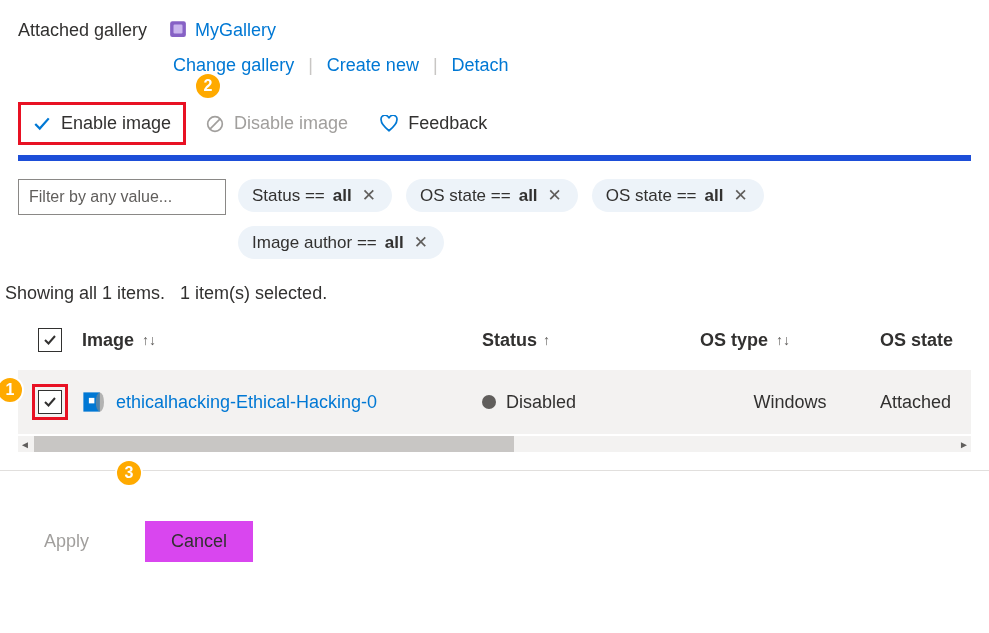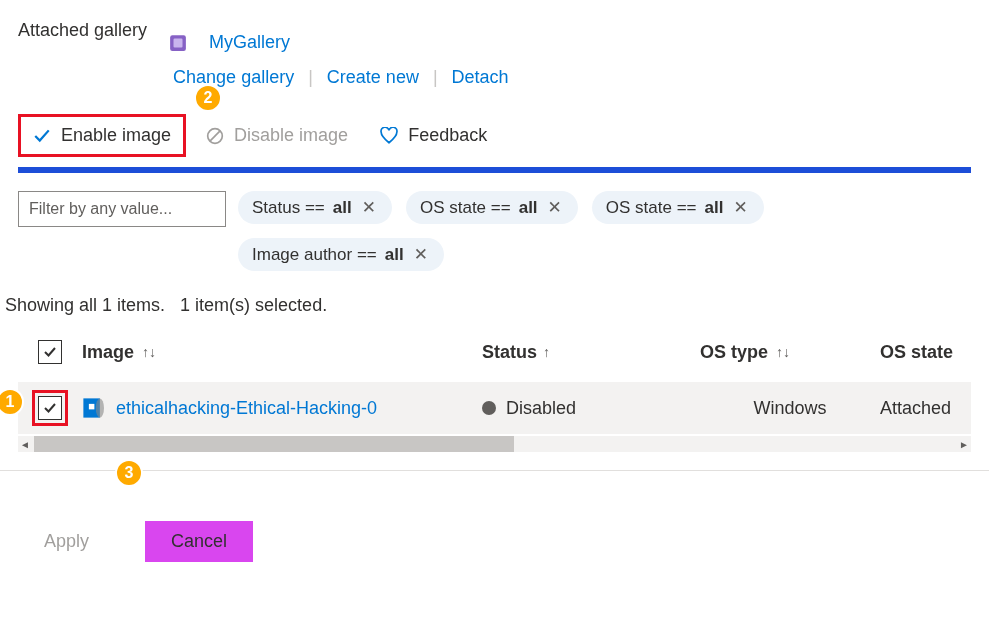--- a/index.html
+++ b/index.html
@@ -10,21 +10,21 @@
     font-size: 16px;
     color: #323130;
     background: #fff;
     width: 989px;
   }
   .container { padding: 0; }
   .row { display: flex; align-items: center; }
   .gallery-row { padding: 20px 18px 10px 18px; align-items: flex-start; }
   .gallery-label { color: #323130; margin-right: 22px; font-size: 18px; }
   .gallery-right { display: flex; flex-direction: column; gap: 14px; }
-  .gallery-name-row { display: flex; align-items: center; gap: 22px; margin-top: 12px; }
+  .gallery-name-row { display: flex; gap: 8px; }
   .gallery-name { color: #0078d4; font-size: 18px; }
   .sub-links { display: flex; align-items: center; gap: 0; font-size: 18px; }
   .sub-links span.link { color: #0078d4; padding: 0 4px; cursor: pointer; }
   .sub-links span.sep { color: #c8c6c4; padding: 0 10px; }
   .toolbar-wrap { position: relative; padding: 4px 18px 0 18px; }
   .toolbar { display: flex; align-items: center; gap: 0; border-bottom: 6px solid #1d4ed8; padding-bottom: 10px; padding-top: 12px;}
   .tbtn { display: flex; align-items: center; gap: 10px; padding: 8px 12px; font-size: 18px; cursor: pointer; }
   .tbtn.disabled { color: #a19f9d; cursor: default; }
   .tbtn-icon { display: inline-flex; width: 18px; height: 18px; }
   .highlight-red { border: 3px solid #e81123; }
@@ -46,21 +46,21 @@
   .th-check { width: 64px; display:flex; justify-content:center; }
   .checkbox {
     width: 24px; height: 24px; border: 1px solid #323130; background:#fff;
     display:flex; align-items:center; justify-content:center; cursor:pointer;
   }
   .th-image { flex: 0 0 400px; display:flex; align-items:center; gap:8px; font-weight:600;}
   .th-status { flex: 0 0 218px; display:flex; align-items:center; gap:6px;}
   .th-ostype { flex: 0 0 180px; display:flex; align-items:center; gap:8px;}
   .th-osstate { flex: 1; display:flex; align-items:center; gap:8px;}
   .sort-icon { color:#605e5c; font-size:14px; }
-  .trow { display:flex; align-items:center; height:52px; background:#f3f2f1; font-size:18px;}
+  .trow { display:flex; align-items:center; height:64px; background:#f3f2f1; font-size:18px;}
   .trow .cell-check { width:64px; display:flex; justify-content:center;}
   .trow .cell-image { flex:0 0 400px; display:flex; align-items:center; gap:12px;}
   .trow .cell-status { flex:0 0 218px; display:flex; align-items:center; gap:10px;}
   .trow .cell-ostype { flex:0 0 180px;text-align:center;}
   .trow .cell-osstate { flex:1;}
   .img-icon { width:22px; height:22px; display:inline-flex; }
   .img-link { color:#0078d4; }
   .dot-gray { width:14px; height:14px; border-radius:50%; background:#605e5c; display:inline-block;}
   .scroller { height:16px; background:#f3f2f1; margin-top:2px; display:flex; align-items:center; justify-content:space-between; padding:0 2px;}
   .scroll-arrow { color:#605e5c; font-size:10px; }

